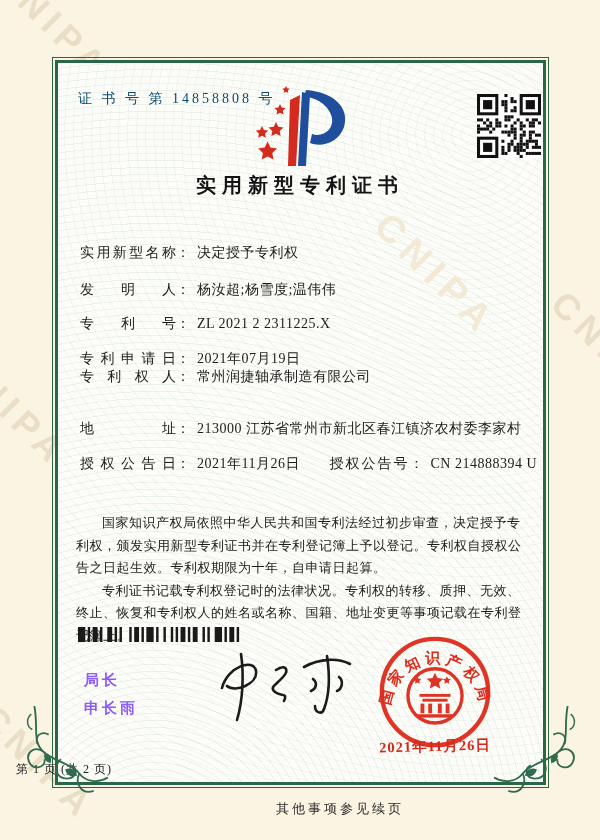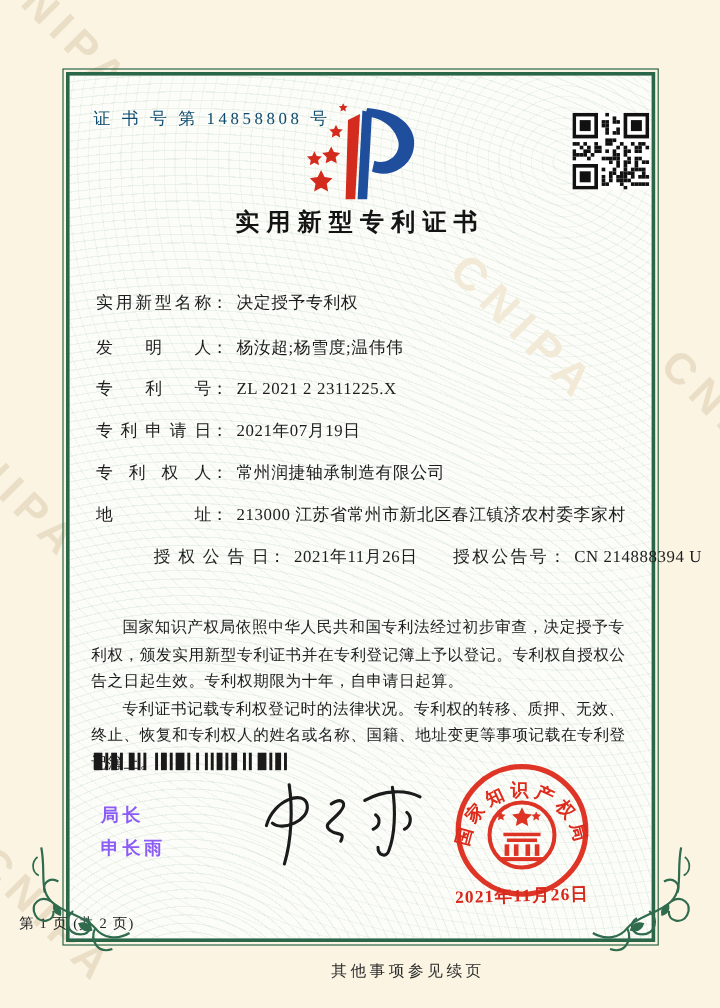--- a/index.html
+++ b/index.html
@@ -224,27 +224,27 @@
 </div>
 <div class="layer row" style="top:281px;">
   <span class="lbl">发明人</span>：<span class="val">杨汝超;杨雪度;温伟伟</span>
 </div>
 <div class="layer row" style="top:315px;">
   <span class="lbl">专利号</span>：<span class="val">ZL 2021 2 2311225.X</span>
 </div>
 <div class="layer row" style="top:350px;">
   <span class="lbl">专利申请日</span>：<span class="val">2021年07月19日</span>
 </div>
-<div class="layer row" style="top:385px;">
+<div class="layer row" style="top:368px;">
   <span class="lbl">专利权人</span>：<span class="val">常州润捷轴承制造有限公司</span>
 </div>
 <div class="layer row" style="top:420px;">
   <span class="lbl">地址</span>：<span class="val">213000 江苏省常州市新北区春江镇济农村委李家村</span>
 </div>
-<div class="layer row" style="top:455px;margin-left:48px;">
+<div class="layer row" style="top:455px;">
   <span class="col"><span class="lbl">授权公告日</span>：<span class="val">2021年11月26日</span></span>
   <span class="col grant2"><span class="lbl2">授权公告号</span>：<span class="val">CN 214888394 U</span></span>
 </div>
 
 <div class="layer paras">
   <p>国家知识产权局依照中华人民共和国专利法经过初步审查，决定授予专利权，颁发实用新型专利证书并在专利登记簿上予以登记。专利权自授权公告之日起生效。专利权期限为十年，自申请日起算。</p>
   <p>专利证书记载专利权登记时的法律状况。专利权的转移、质押、无效、终止、恢复和专利权人的姓名或名称、国籍、地址变更等事项记载在专利登记簿上。</p>
 </div>
 
 <div class="layer barcode">

